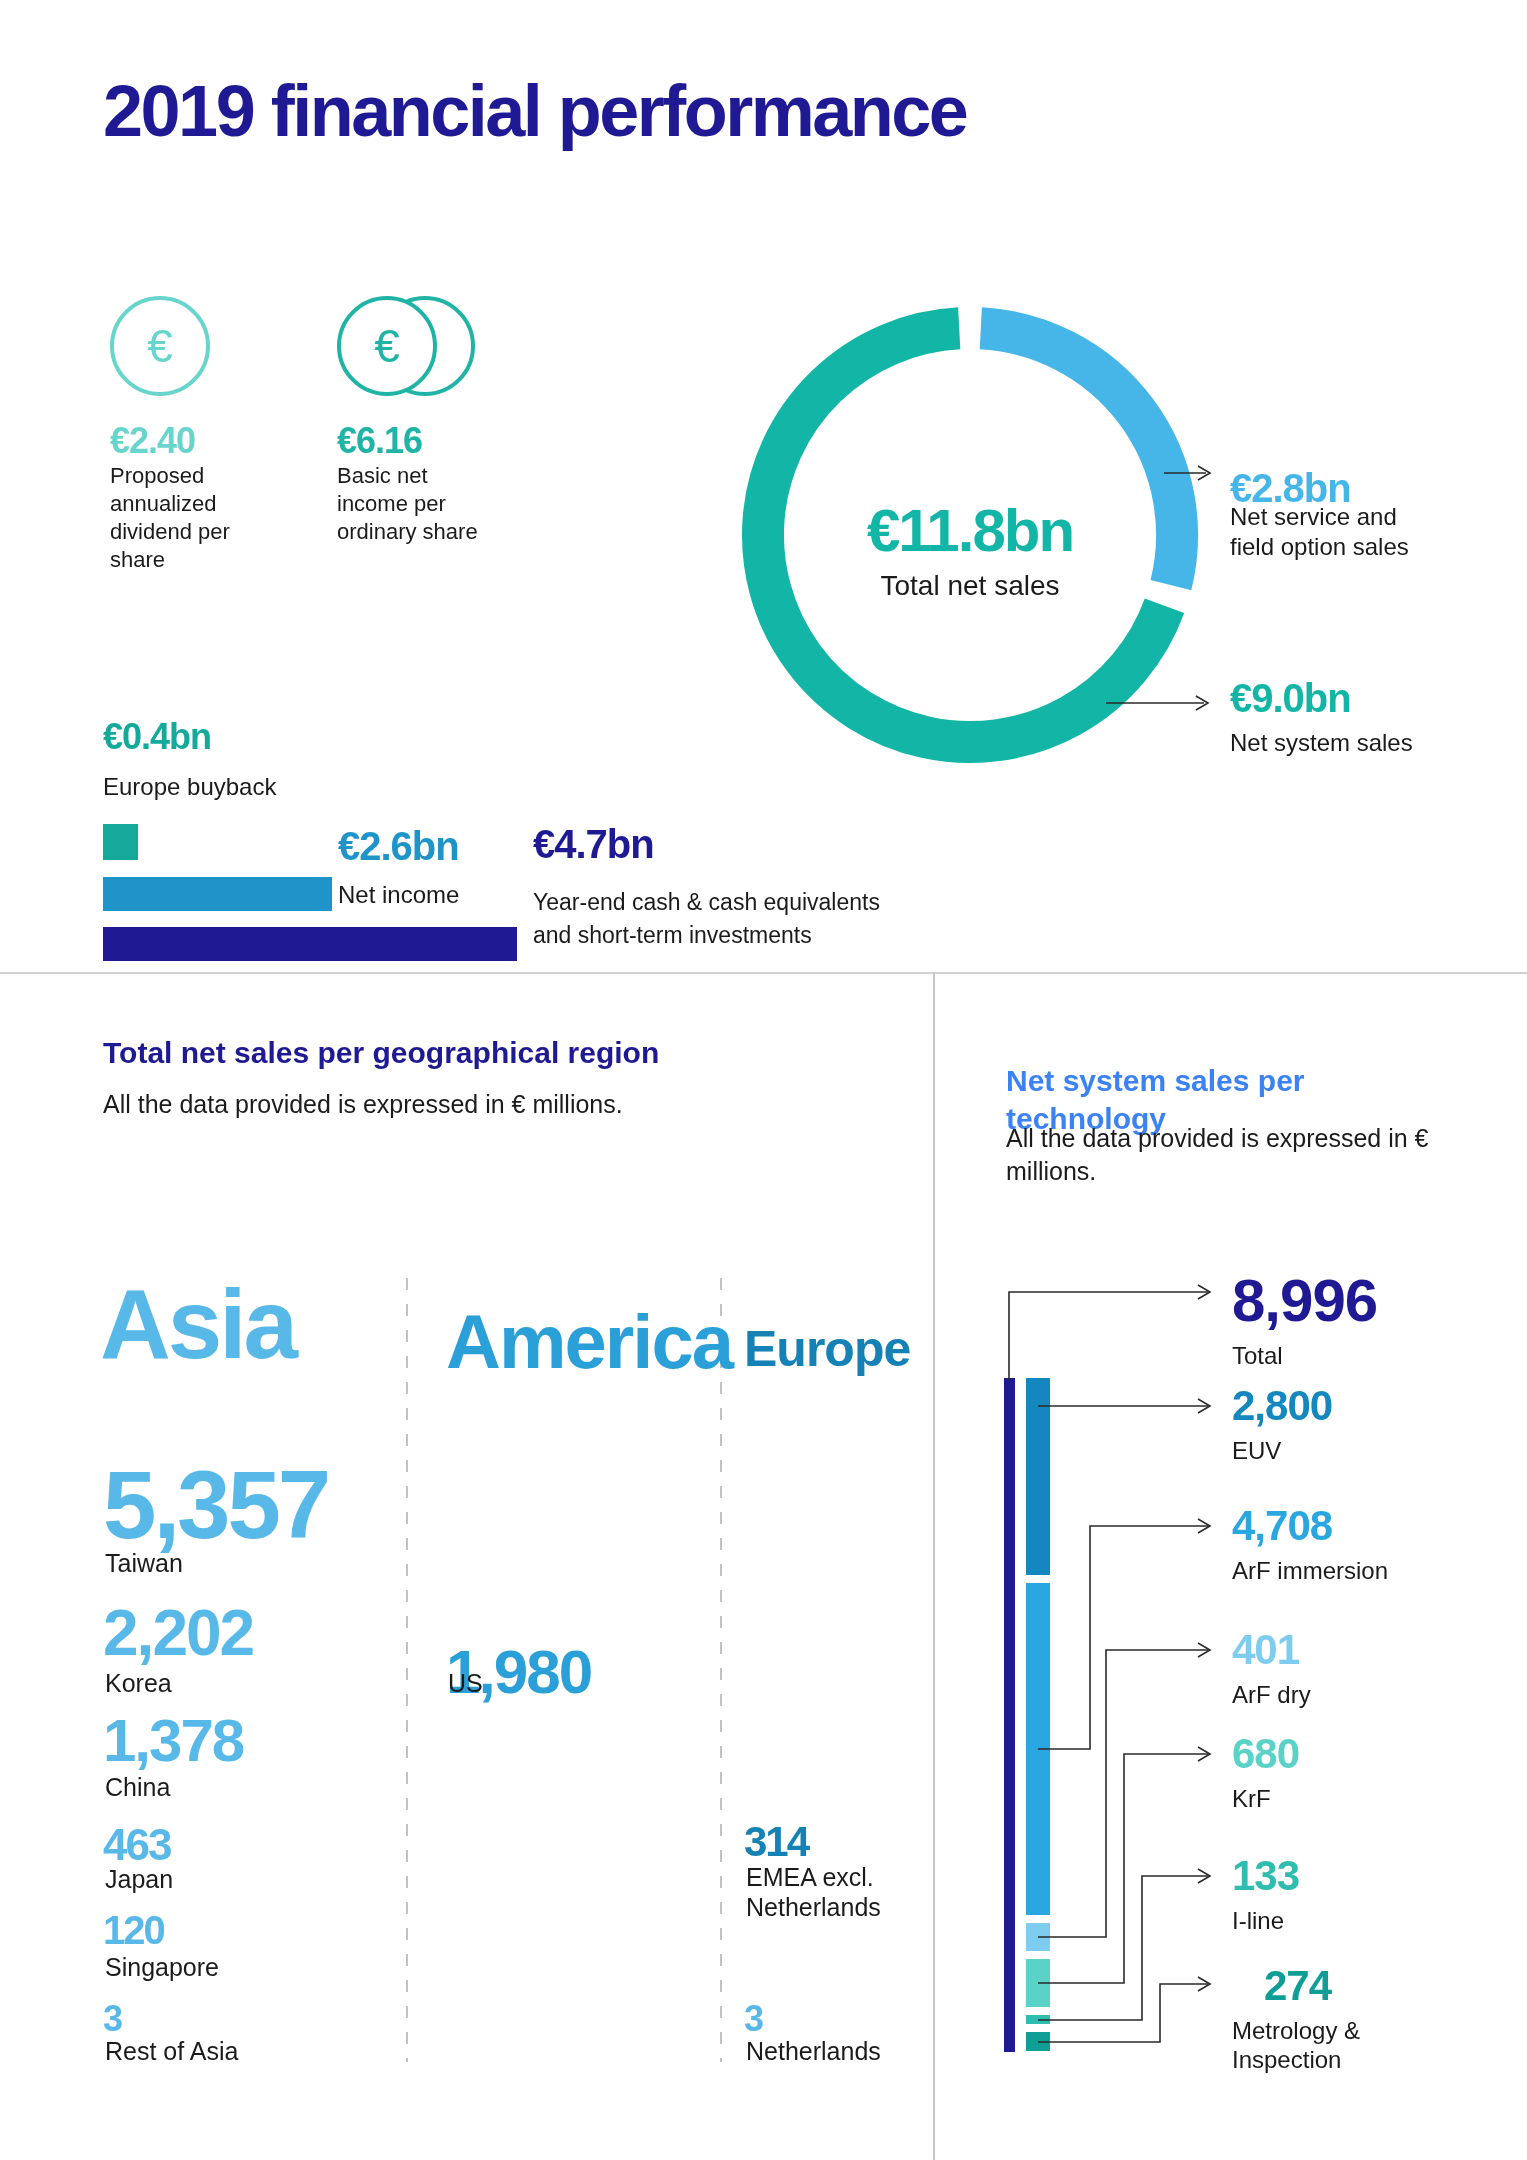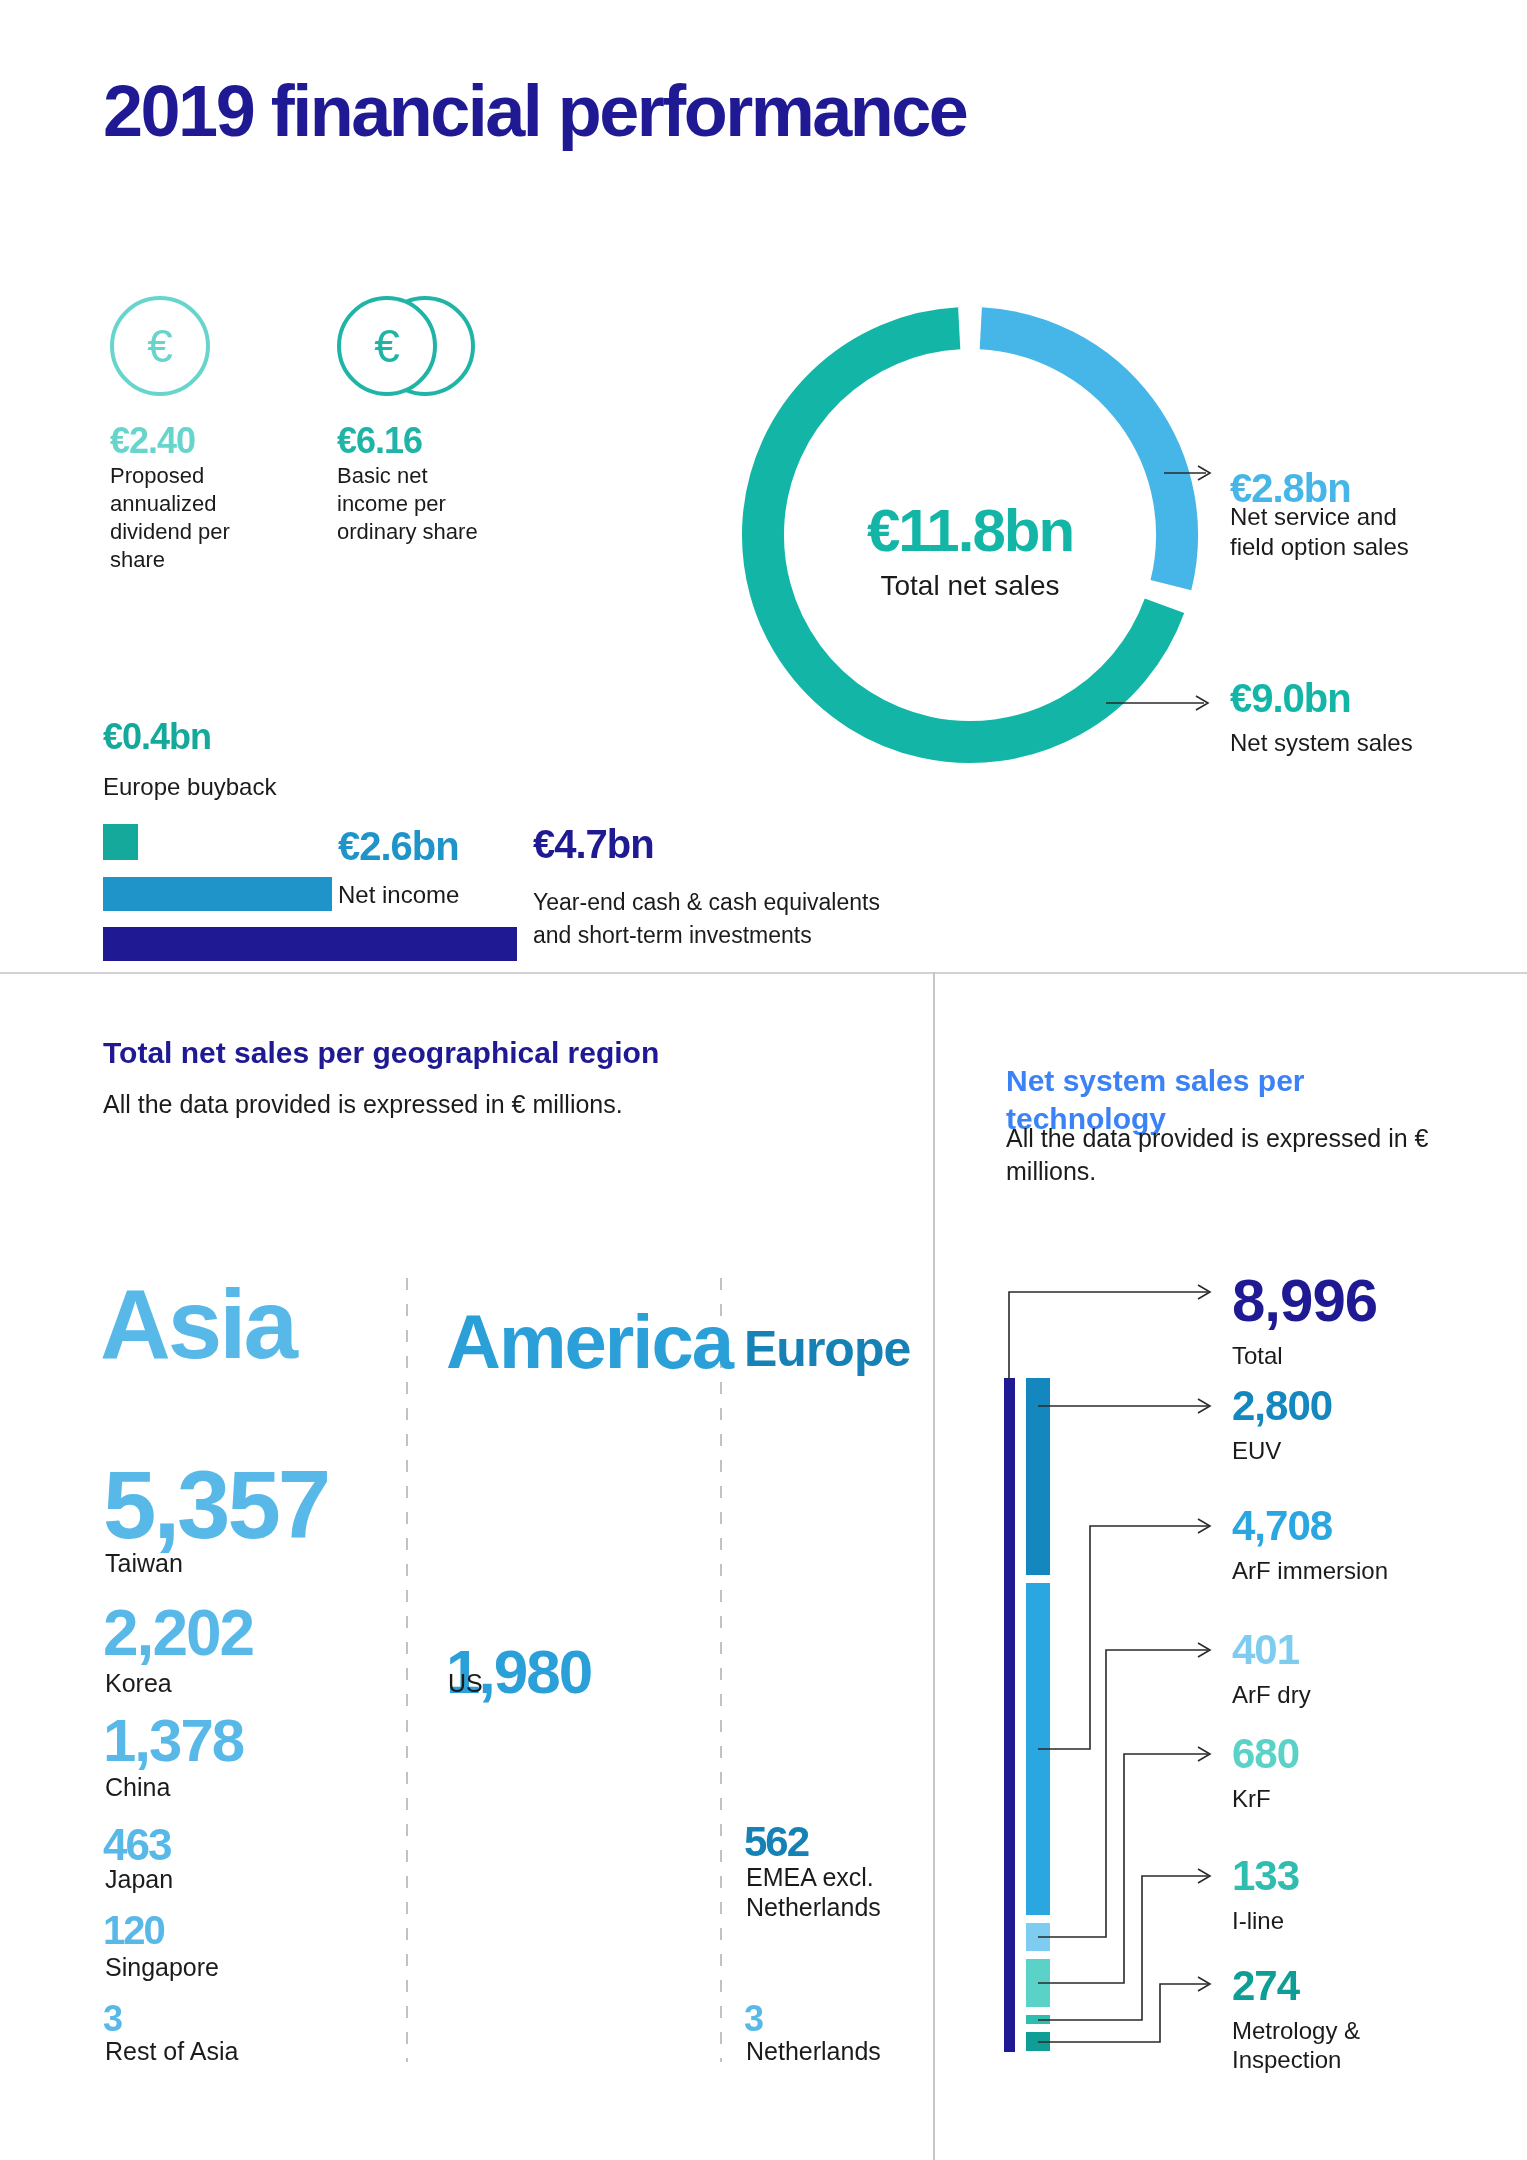--- a/index.html
+++ b/index.html
@@ -122,21 +122,21 @@
   <div class="abs geo-num" style="left: 103px; top: 1820px; font-size: 44px; color: rgb(88, 185, 233);">463</div>
   <div class="abs geo-lbl" style="left:105px;top:1864px;">Japan</div>
   <div class="abs geo-num" style="left: 103px; top: 1908px; font-size: 40px; color: rgb(88, 185, 233);">120</div>
   <div class="abs geo-lbl" style="left:105px;top:1952px;">Singapore</div>
   <div class="abs geo-num" style="left: 103px; top: 1998px; font-size: 36px; color: rgb(88, 185, 233);">3</div>
   <div class="abs geo-lbl" style="left:105px;top:2036px;">Rest of Asia</div>
 
   <div class="abs geo-num" style="left: 446px; top: 1596px; font-size: 62px; color: rgb(43, 160, 216); margin-top: 40px;">1,980</div>
   <div class="abs geo-lbl" style="left:448px;top:1668px;">US</div>
 
-  <div class="abs geo-num" style="left: 744px; top: 1818px; font-size: 42px; color: rgb(21, 129, 181);">562</div>
+  <div class="abs geo-num" style="left: 744px; top: 1818px; font-size: 42px; color: rgb(21, 129, 181);">314</div>
   <div class="abs geo-lbl" style="left:746px;top:1862px;width:175px;">EMEA excl. Netherlands</div>
   <div class="abs geo-num" style="left: 744px; top: 1998px; font-size: 36px; color: rgb(88, 185, 233);">3</div>
   <div class="abs geo-lbl" style="left:746px;top:2036px;">Netherlands</div>
 
   <div class="abs hdr" style="left: 1006px; top: 1062px; width: 320px; color: #3b82f6;">Net system sales per technology</div>
   <div class="abs sub" style="left:1006px;top:1122px;width:450px;">All the data provided is expressed in € millions.</div>
 
   <div class="tech-row" style="top:1266px;">
     <div class="tech-num tech-num-total" style="color: rgb(31, 26, 148);">8,996</div>
     <div class="tech-lbl">Total</div>
@@ -155,17 +155,17 @@
   </div>
   <div class="tech-row" style="top:1730px;">
     <div class="tech-num" style="color: rgb(91, 210, 200);">680</div>
     <div class="tech-lbl">KrF</div>
   </div>
   <div class="tech-row" style="top:1852px;">
     <div class="tech-num" style="color: rgb(46, 189, 174);">133</div>
     <div class="tech-lbl">I-line</div>
   </div>
   <div class="tech-row" style="top:1962px;">
-    <div class="tech-num" style="color: rgb(14, 158, 149);">274</div>
+    <div class="tech-num" style="color: rgb(14, 158, 149); margin-left: 32px;">274</div>
     <div class="tech-lbl" style="width:180px;">Metrology &amp; Inspection</div>
   </div>
 
 </div>
 
 </body></html>

